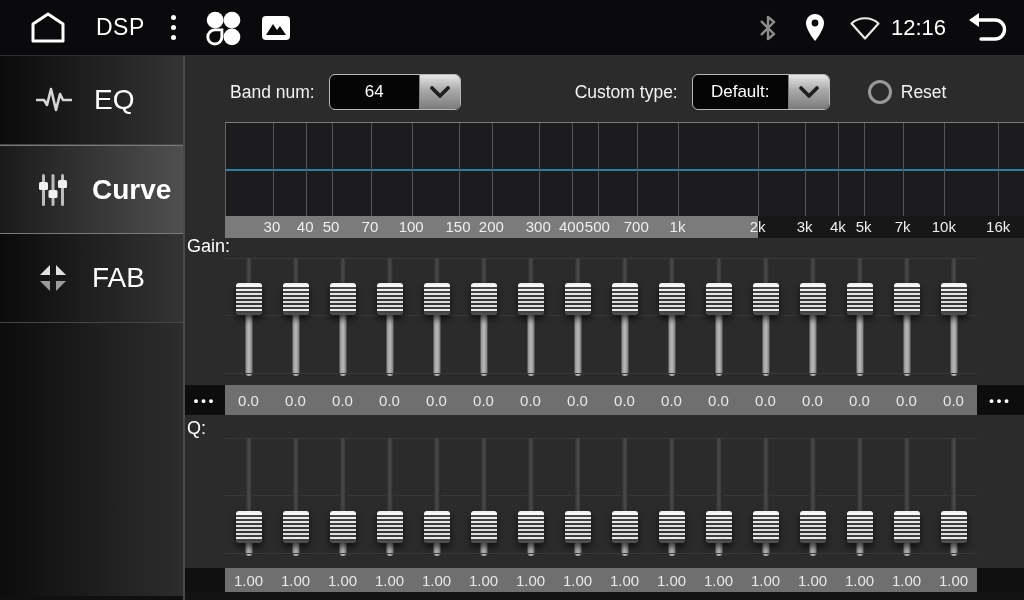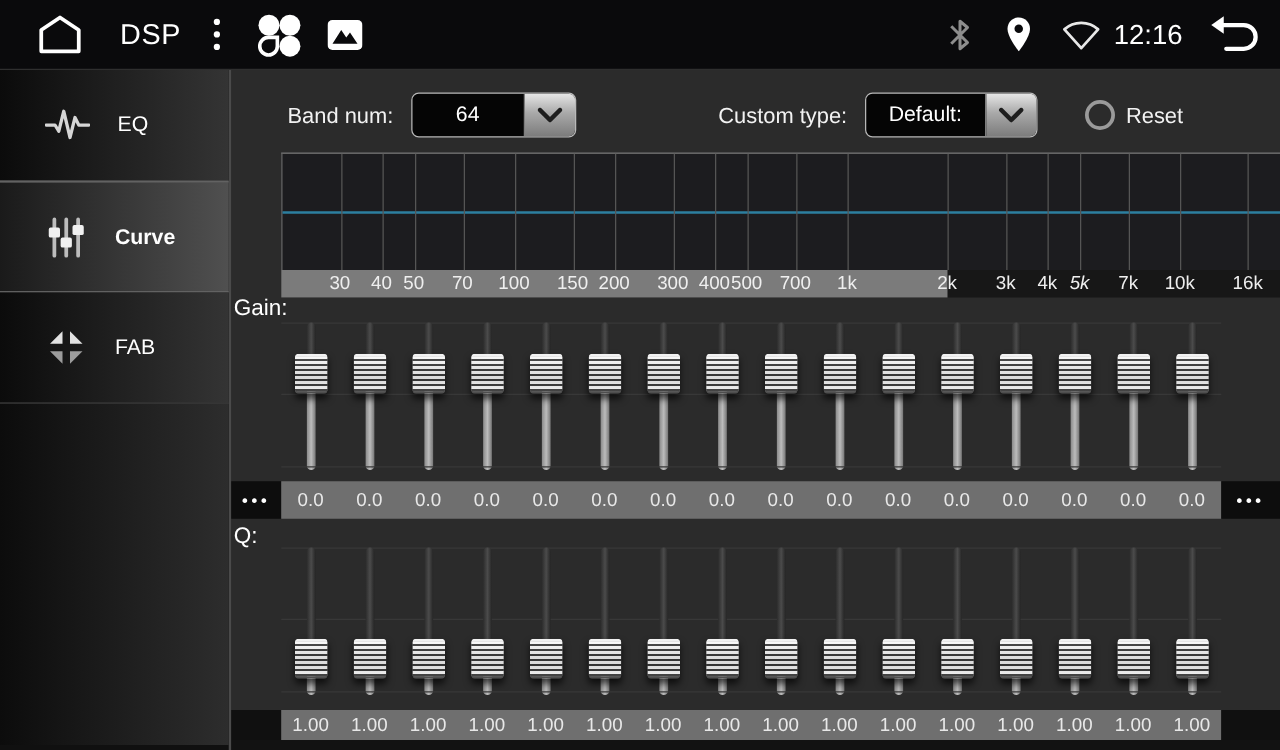--- a/index.html
+++ b/index.html
@@ -13,21 +13,21 @@
   .dots{display:flex;flex-direction:column;gap:5px;margin-left:26px;}
   .dots i{width:5px;height:5px;border-radius:50%;background:#fff;}
   .time{font-size:22px;margin-left:10px;}
   
   .sidebar{position:absolute;top:56px;left:0;width:185px;height:544px;background:#101010;
     border-right:2px solid #4a4a4a;box-sizing:border-box;}
   .side-item{height:89px;display:flex;align-items:center;padding-left:36px;gap:22px;box-sizing:border-box;
     background:linear-gradient(90deg,#0b0b0b,#343434);border-bottom:1px solid #464646;cursor:pointer;}
   .side-item.selected{background:linear-gradient(90deg,#1a1a1a,#505050);
     border-top:1px solid #7a7a7a;border-bottom:1px solid #7a7a7a;font-weight:bold;}
-  .side-item .lbl{font-size:17px;color:#fff;}
+  .side-item .lbl{font-size:28px;color:#fff;}
   .side-fill{height:273px;background:linear-gradient(90deg,#0c0c0c,#2d2d2d);}
   
   .main{position:absolute;top:56px;left:185px;width:839px;height:544px;}
   .controls{position:absolute;top:8px;left:0;width:839px;height:56px;display:flex;align-items:center;}
   .ctl-label{font-size:17.5px;color:#f2f2f2;}
   .select{display:flex;align-items:stretch;height:36px;border:1px solid #b8b8b8;border-radius:6px;
     background:#050505;overflow:hidden;box-sizing:border-box;cursor:pointer;}
   .select .val{flex:1;display:flex;align-items:center;justify-content:center;font-size:17px;color:#fff;}
   .select .btn{width:40px;background:linear-gradient(180deg,#e6e6e6,#a9a9a9 45%,#7c7c7c);
     display:flex;align-items:center;justify-content:center;border-left:1px solid #7d7d7d;}
@@ -220,21 +220,21 @@
         <span class="tick" style="left: 29.1687%;">150</span>
         <span class="tick" style="left: 33.3333%;">200</span>
         <span class="tick" style="left: 39.203%;">300</span>
         <span class="tick" style="left: 43.3677%;">400</span>
         <span class="tick" style="left: 46.598%;">500</span>
         <span class="tick" style="left: 51.4689%;">700</span>
         <span class="tick" style="left: 56.6323%;">1k</span>
         <span class="tick" style="left: 66.6667%;">2k</span>
         <span class="tick" style="left: 72.5364%;">3k</span>
         <span class="tick" style="left: 76.701%;">4k</span>
-        <span class="tick" style="left: 79.9313%; font-style: italic;">5k</span>
+        <span class="tick" style="left: 79.9313%;">5k</span>
         <span class="tick" style="left: 84.8023%;">7k</span>
         <span class="tick" style="left: 89.9657%;">10k</span>
         <span class="tick" style="left: 96.7697%;">16k</span>
       </div>
 
     <div class="sec-label" style="top:180px">Gain:</div>
     <div class="slider-row" style="top:202px">
       <div class="midline"></div>
     <div class="slider">
           <div class="track top" style="height: 33px;"></div>

